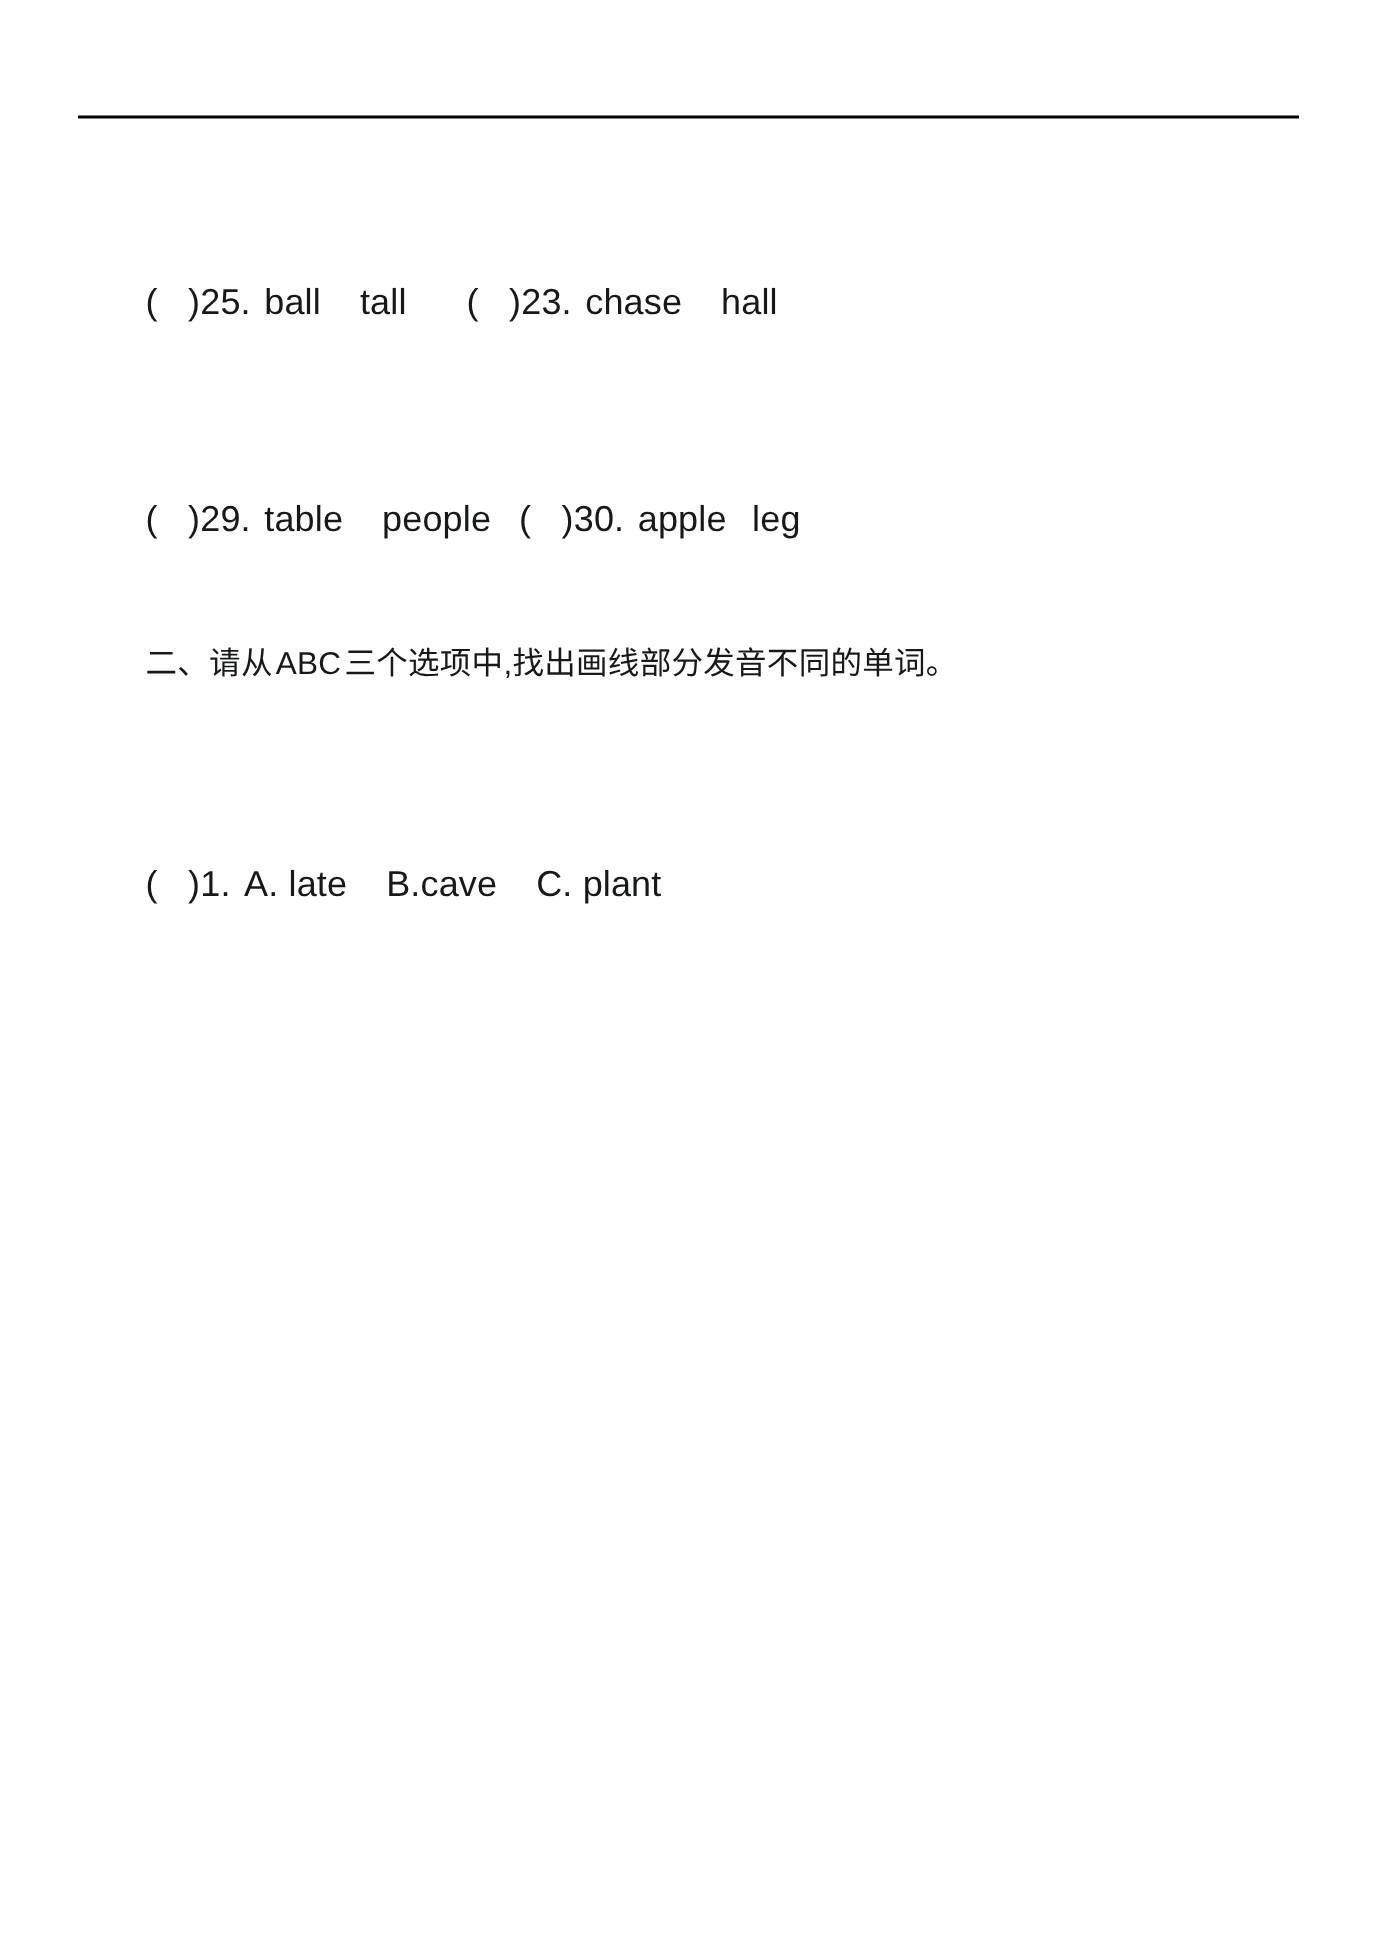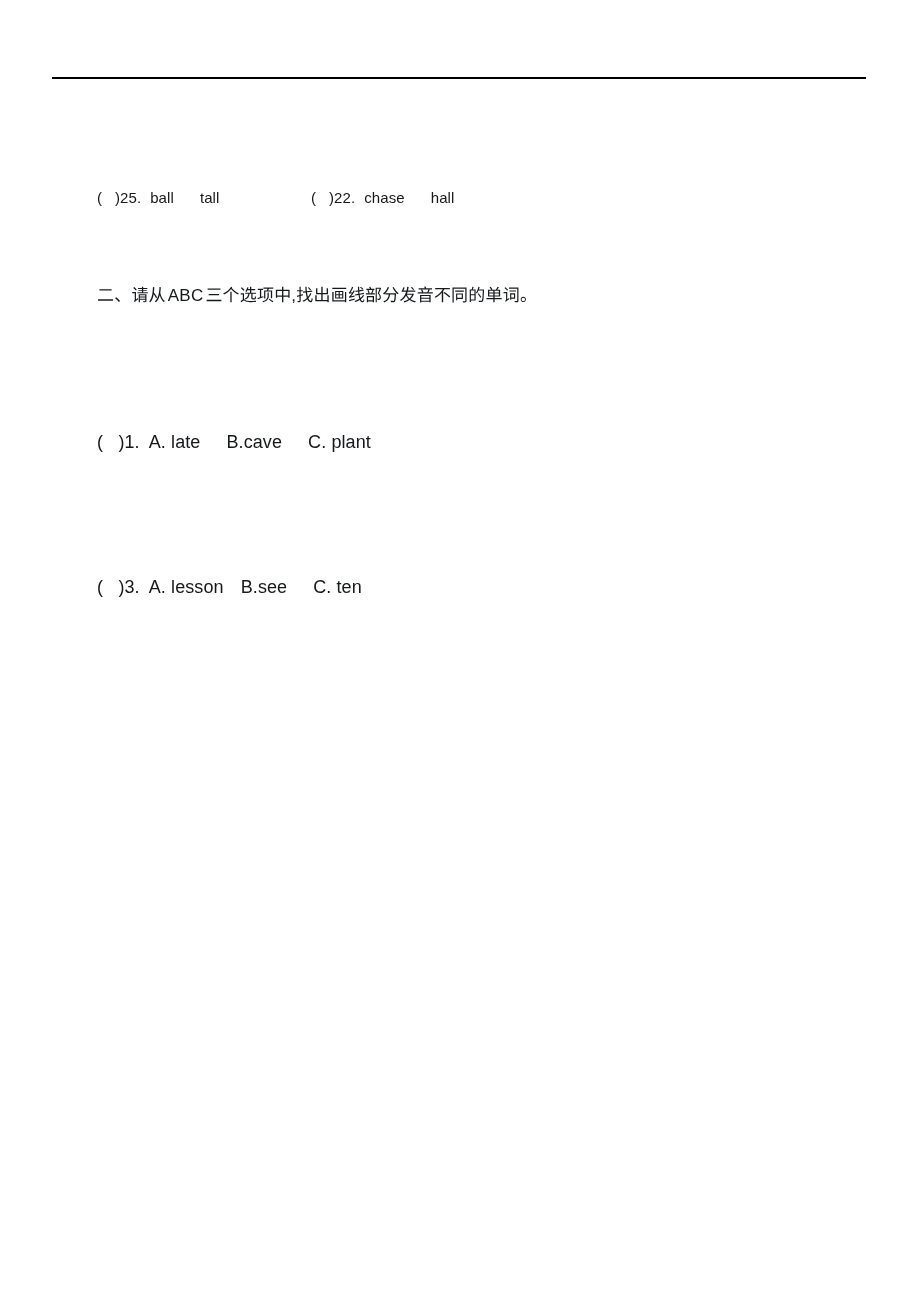--- a/index.html
+++ b/index.html
@@ -40,21 +40,21 @@
     left: 97px;
     top: 120px;
     width: 790px;
   }
 
   
   .pair-row {
     position: relative;
     height: 145px;
     white-space: nowrap;
-    font-size: 15px;
+    font-size: 24px;
     line-height: 1;
     letter-spacing: 0.1px;
   }
   .pair-row .cell {
     display: inline-block;
     vertical-align: top;
     position: absolute;
     top: 70px;
   }
   .pair-row .cell-a { left: 0; }
@@ -77,41 +77,41 @@
 
   .gap-s { display: inline-block; width: 9px; }
   .gap-m { display: inline-block; width: 17px; }
   .gap-l { display: inline-block; width: 26px; }
 
   
   .section-heading {
     position: relative;
     margin-top: 10px;
     height: 130px;
-    font-size: 17px;
+    font-size: 21px;
     line-height: 1;
     white-space: nowrap;
   }
   .section-heading .heading-text {
     position: absolute;
     top: 12px;
     left: 0;
     letter-spacing: 0.2px;
   }
   .heading-latin {
     font-family: "Liberation Sans", "DejaVu Sans", sans-serif;
     padding: 0 2px;
   }
 
   
   .mc-row {
     position: relative;
     height: 145px;
     white-space: nowrap;
-    font-size: 18px;
+    font-size: 24px;
     line-height: 1;
     letter-spacing: 0.1px;
   }
   .mc-row .mc-line {
     position: absolute;
     top: 28px;
     left: 0;
   }
   .opt { display: inline-block; }
 
@@ -130,37 +130,40 @@
 
   <div class="header-rule"></div>
 
   <div class="content">
 
     <div class="pair-row row-25">
       <div class="cell cell-a">
         <span class="brackets">(   )</span><span class="qnum">25.</span><span class="gap-s"></span><span class="word">ball</span><span class="gap-l"></span><span class="word">tall</span>
       </div>
       <div class="cell cell-b">
-        <span class="brackets">(   )</span><span class="qnum">22.</span><span class="gap-s"></span><span class="word">chase</span><span class="gap-l"></span><span class="word">hall</span>
+        <span class="brackets">(   )</span><span class="qnum">23.</span><span class="gap-s"></span><span class="word">chase</span><span class="gap-l"></span><span class="word">hall</span>
       </div>
     </div>
 
 
+    <div class="pair-row row-29">
+      <div class="cell cell-a">
+        <span class="brackets">(   )</span><span class="qnum">29.</span><span class="gap-s"></span><span class="word">table</span><span class="gap-l"></span><span class="word">people</span>
+      </div>
+      <div class="cell cell-b">
+        <span class="brackets">(   )</span><span class="qnum">30.</span><span class="gap-s"></span><span class="word">apple</span><span class="gap-m"></span><span class="word">leg</span>
+      </div>
+    </div>
 
     <div class="section-heading">
       <div class="heading-text"><span>二、请从</span><span class="heading-latin">ABC</span><span>三个选项中,找出画线部分发音不同的单词。</span></div>
     </div>
 
     <div class="mc-row">
       <div class="mc-line">
         <span class="brackets">(   )</span><span class="qnum">1.</span><span class="gap-s"></span><span class="opt">A. late</span><span class="gap-l"></span><span class="opt">B.cave</span><span class="gap-l"></span><span class="opt">C. plant</span>
       </div>
     </div>
 
 
-    <div class="mc-row">
-      <div class="mc-line">
-        <span class="brackets">(   )</span><span class="qnum">3.</span><span class="gap-s"></span><span class="opt">A. lesson</span><span class="gap-m"></span><span class="opt">B.see</span><span class="gap-l"></span><span class="opt">C. ten</span>
-      </div>
-    </div>
 
   </div>
 </div>
 
 </body></html>

